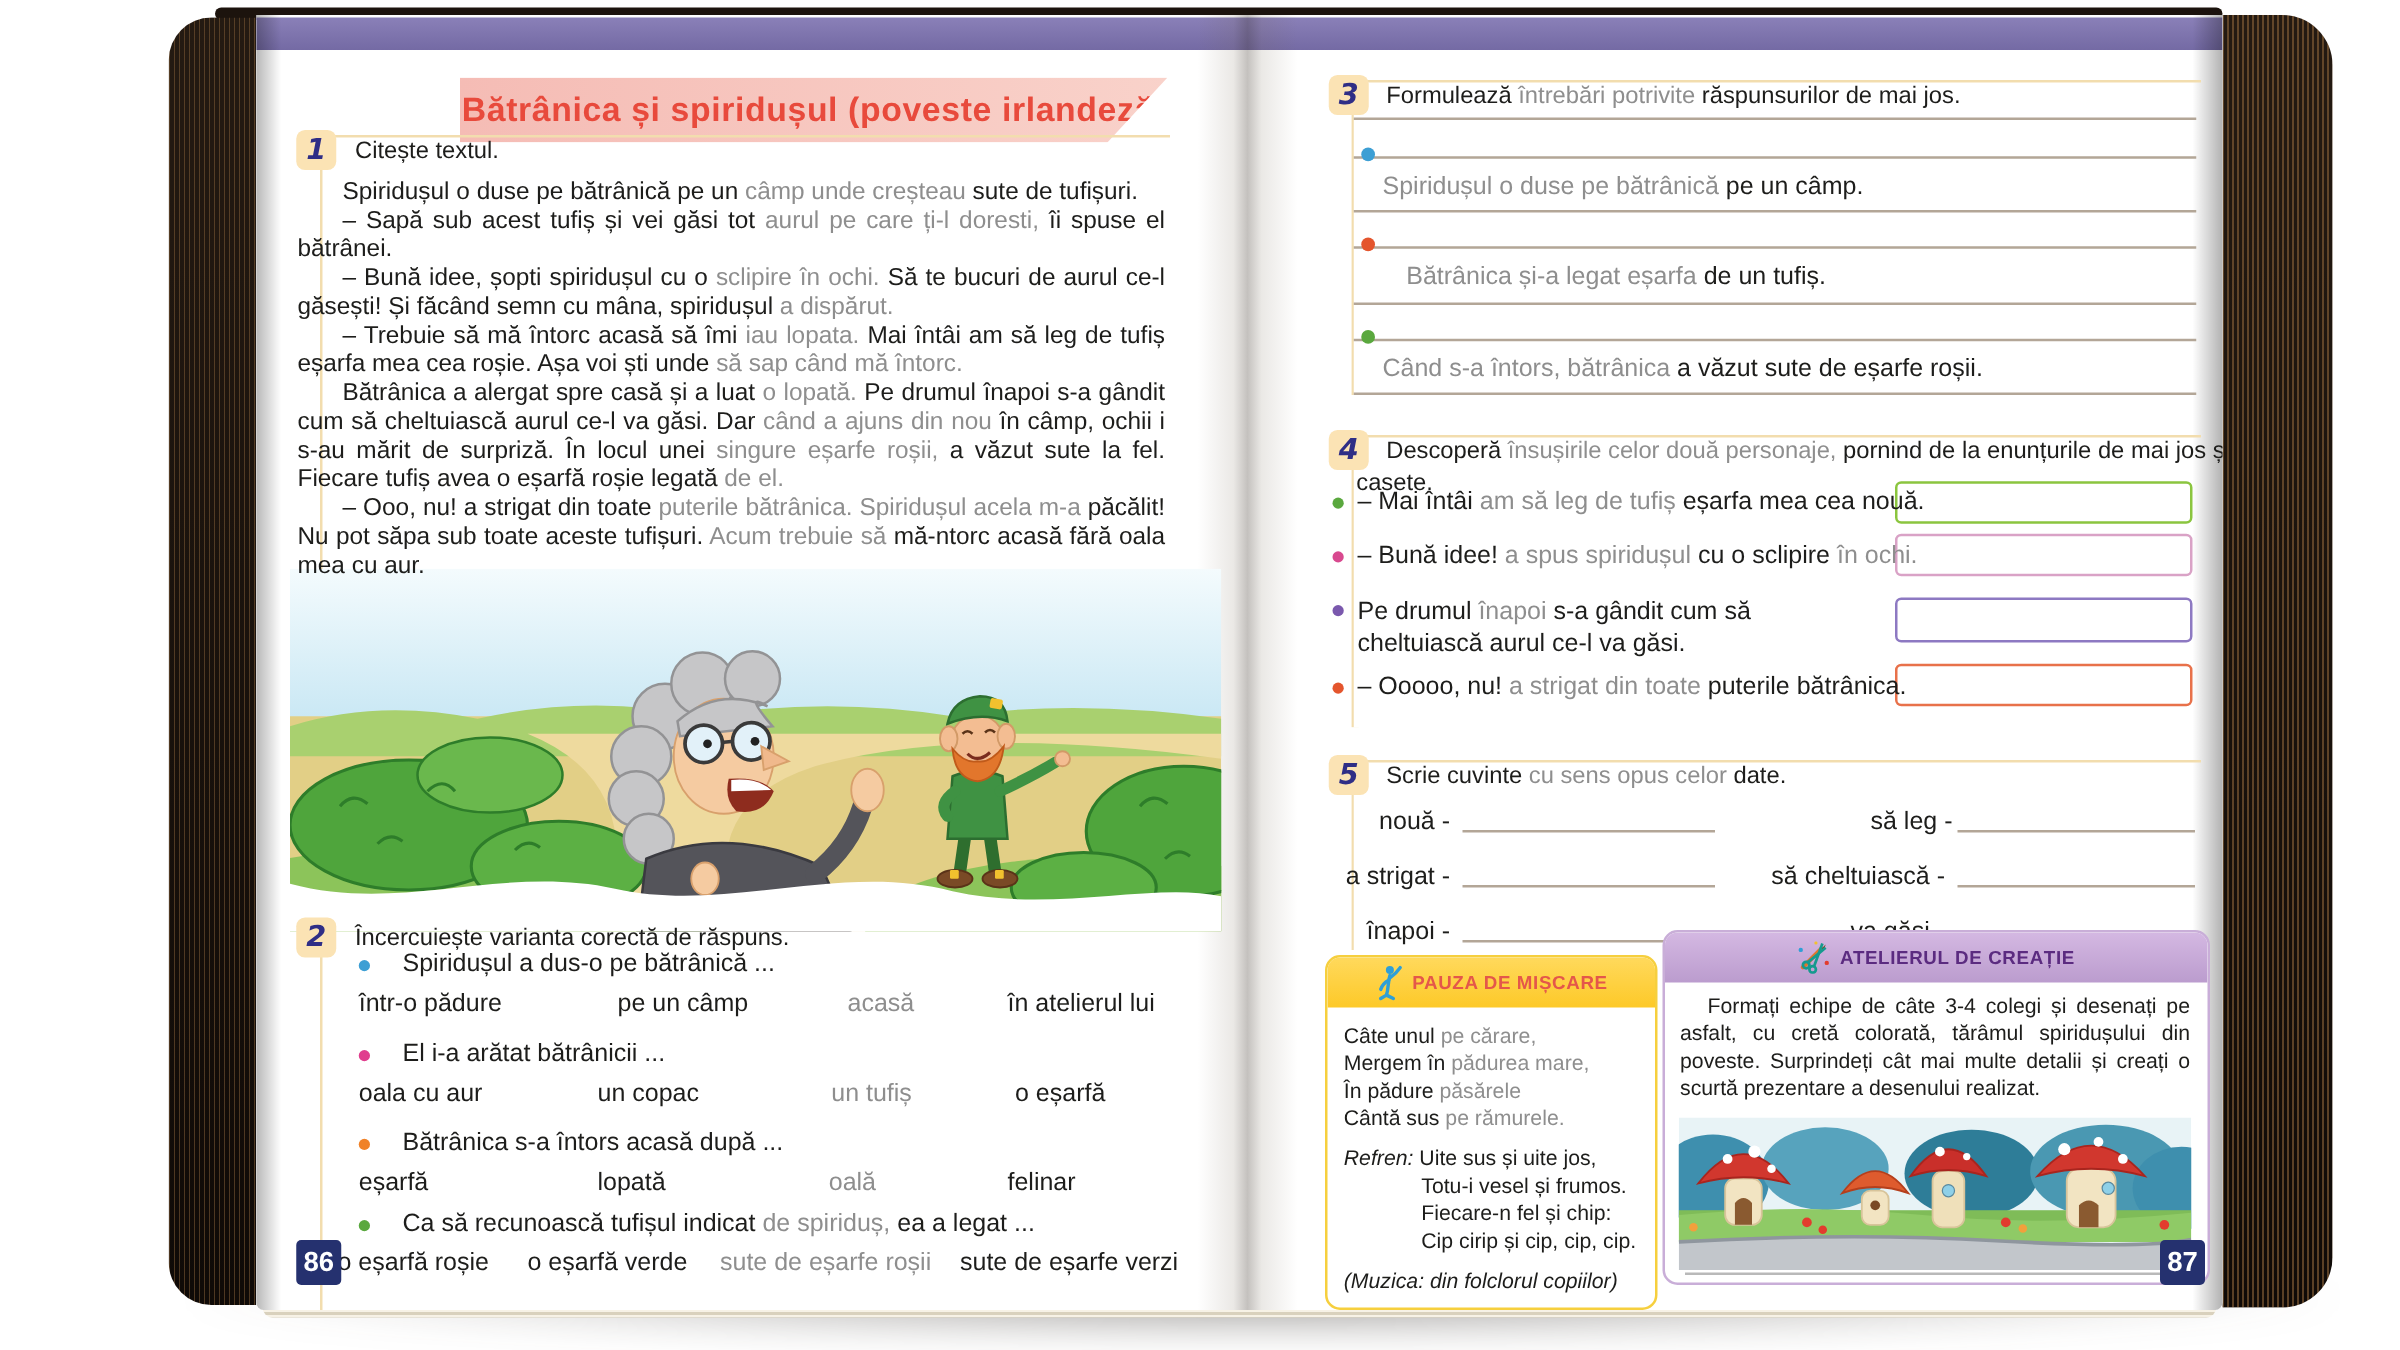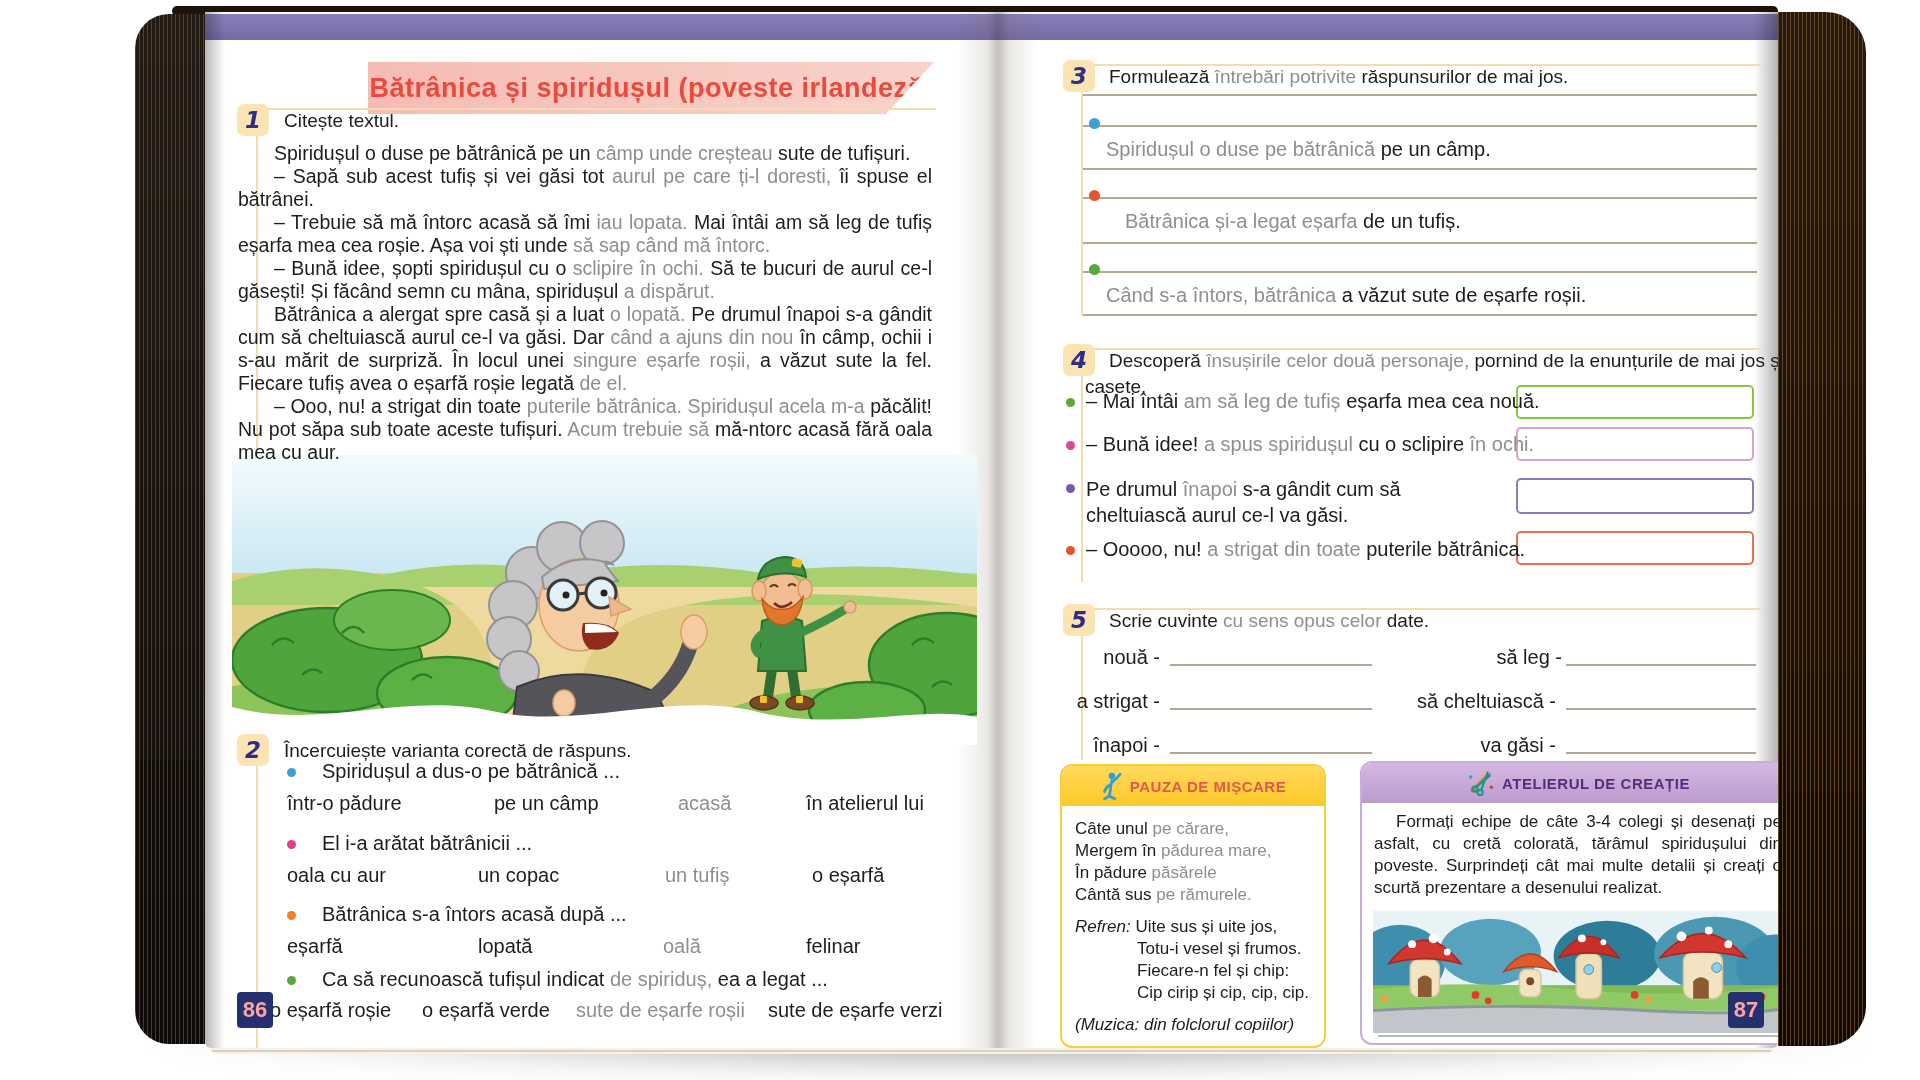--- a/index.html
+++ b/index.html
@@ -41,21 +41,21 @@
     font-family:"DejaVu Sans",sans-serif;font-style:italic;font-weight:bold;font-size:23px;color:#2f2e86;}
   .exframe{position:absolute;border-top:2px solid #f2ddae;border-left:2px solid #f2ddae;
     border-top-left-radius:10px;z-index:1;}
   .exlabel{position:absolute;font-size:19px;white-space:nowrap;z-index:5;}
   .story{position:absolute;left:33px;top:130px;width:694px;font-size:19.5px;line-height:23px;
     text-align:justify;z-index:3;}
   .story p{margin:0;text-indent:36px;}
   .bullet{position:absolute;width:9px;height:9px;border-radius:50%;z-index:5;}
   .q{position:absolute;font-size:20px;white-space:nowrap;z-index:5;}
   .opt{position:absolute;font-size:20px;white-space:nowrap;z-index:5;}
-  .pagenum{position:absolute;width:36px;height:36px;background:#25316f;color:#fca5a5;border-radius:4px;
+  .pagenum{position:absolute;width:36px;height:36px;background:#25316f;color:#ffffff;border-radius:4px;
     display:flex;align-items:center;justify-content:center;font-weight:bold;font-size:22px;z-index:7;}
   .wline{position:absolute;border-top:2px solid #b3a697;z-index:2;}
   .dot{position:absolute;width:11px;height:11px;border-radius:50%;z-index:4;}
   .ans{position:absolute;font-size:20px;white-space:nowrap;z-index:4;}
   .box4{position:absolute;width:234px;height:30px;border-width:2px;border-style:solid;border-radius:5px;background:#fff;z-index:4;}
   .wordcol{position:absolute;font-size:20px;text-align:right;white-space:nowrap;z-index:4;}
   .cornerbox{position:absolute;border-radius:12px;overflow:hidden;z-index:4;background:#fff;}
   .cb-head{position:absolute;left:0;top:0;right:0;height:40px;display:flex;align-items:center;justify-content:center;gap:8px;}
   .cb-title{font-size:15px;font-weight:bold;letter-spacing:.5px;}
   .pz-body,.at-body{position:absolute;font-size:17px;line-height:22px;}
@@ -79,22 +79,22 @@
       <span>Bătrânica și spiridușul (poveste irlandeză)</span>
     </div>
 
     <div class="exframe" style="left:51px;top:96px;width:678px;height:420px;"></div>
     <div class="badge" style="left:32px;top:92px;">1</div>
     <div class="exlabel" style="left:79px;top:98px;">Citește textul.</div>
 
     <div class="story">
       <p><span>Spiridușul o duse pe bătrânică pe un </span><span class="g">câmp unde creșteau </span><span>sute de tufișuri.</span></p>
       <p><span>– Sapă sub acest tufiș și vei găsi tot </span><span class="g">aurul pe care ți-l doresti, </span><span>îi spuse el bătrânei.</span></p>
+      <p><span>– Bună idee, șopti spiridușul cu o </span><span class="g">sclipire în ochi. </span><span>Să te bucuri de aurul ce-l găsești! Și făcând semn cu mâna, spiridușul </span><span class="g">a dispărut.</span></p>
       <p><span>– Trebuie să mă întorc acasă să îmi </span><span class="g">iau lopata. </span><span>Mai întâi am să leg de tufiș eșarfa mea cea roșie. Așa voi ști unde </span><span class="g">să sap când mă întorc.</span></p>
-      <p><span>– Bună idee, șopti spiridușul cu o </span><span class="g">sclipire în ochi. </span><span>Să te bucuri de aurul ce-l găsești! Și făcând semn cu mâna, spiridușul </span><span class="g">a dispărut.</span></p>
       <p><span>Bătrânica a alergat spre casă și a luat </span><span class="g">o lopată. </span><span>Pe drumul înapoi s-a gândit cum să cheltuiască aurul ce-l va găsi. Dar </span><span class="g">când a ajuns din nou </span><span>în câmp, ochii i s-au mărit de surpriză. În locul unei </span><span class="g">singure eșarfe roșii, </span><span>a văzut sute la fel. Fiecare tufiș avea o eșarfă roșie legată </span><span class="g">de el.</span></p>
       <p><span>– Ooo, nu! a strigat din toate </span><span class="g">puterile bătrânica. Spiridușul acela m-a </span><span>păcălit! Nu pot săpa sub toate aceste tufișuri. </span><span class="g">Acum trebuie să </span><span>mă-ntorc acasă fără oala mea cu aur.</span></p>
     </div>
 
     <svg class="illo" viewBox="0 0 745 290">
       <defs>
         <linearGradient id="sky" x1="0" y1="0" x2="0" y2="1">
           <stop offset="0" stop-color="#f4fbfd"></stop>
             <stop offset="1" stop-color="#bfe3f2"></stop>
         </linearGradient>
@@ -277,21 +277,21 @@
       </div>
       <div class="pz-body" style="left:13px;top:150px;white-space:nowrap;">
         <div><i>Refren:</i> <span>Uite sus și uite jos,</span></div>
         <div style="padding-left:62px;">Totu-i vesel și frumos.</div>
         <div style="padding-left:62px;">Fiecare-n fel și chip:</div>
         <div style="padding-left:62px;">Cip cirip și cip, cip, cip.</div>
       </div>
       <div class="pz-body" style="left:13px;top:248px;font-style:italic;white-space:nowrap;">(Muzica: din folclorul copiilor)</div>
     </div>
 
-    <div class="cornerbox" style="left:1125px;top:749px;width:434px;height:280px;border:2.5px solid #c9aed8;margin-left:30px;">
+    <div class="cornerbox" style="left:1125px;top:732px;width:434px;height:280px;border:2.5px solid #c9aed8;">
       <div class="cb-head" style="background:linear-gradient(180deg,#d4b8e2,#bb9cce);">
         <svg width="26" height="26" viewBox="0 0 30 30">
           <line x1="5" y1="24" x2="22" y2="7" stroke="#e2762c" stroke-width="4" stroke-linecap="round"></line>
           <path d="M22,7 L26,3 L24,9 Z" fill="#7a4a26"></path>
           <g stroke="#159a8e" stroke-width="2.5" fill="none">
             <line x1="9" y1="20" x2="26" y2="6"></line>
             <line x1="15" y1="24" x2="23" y2="2"></line>
             <circle cx="8" cy="22" r="3"></circle>
               <circle cx="14" cy="26" r="3"></circle>
           </g>

